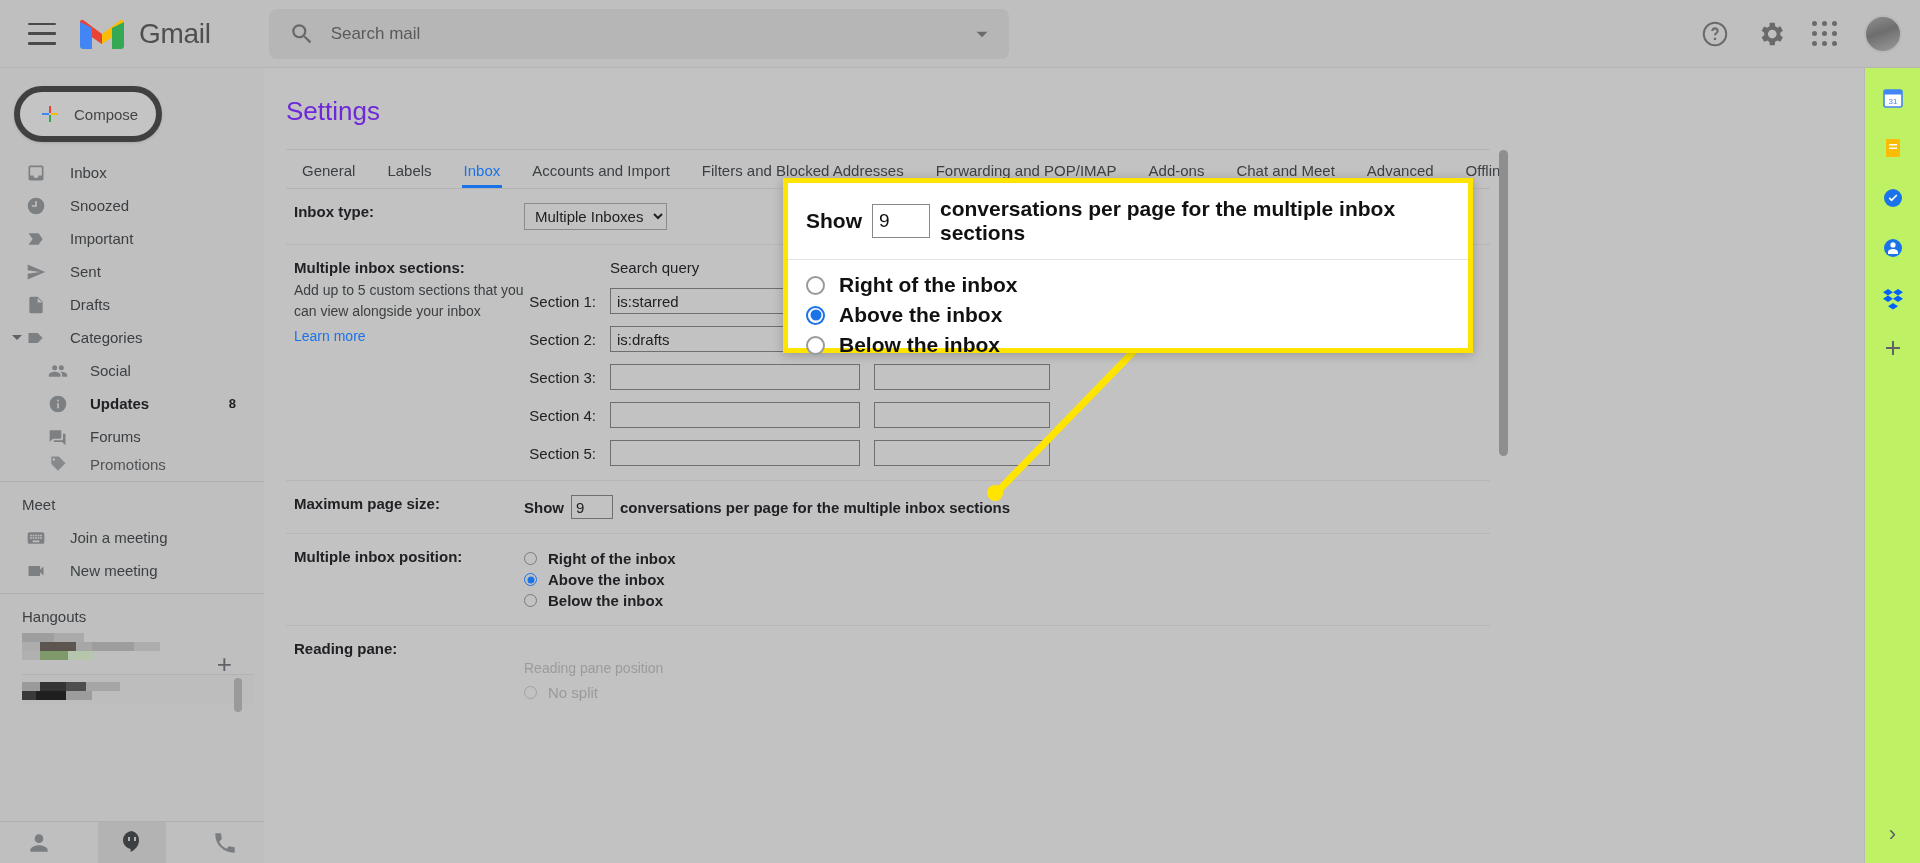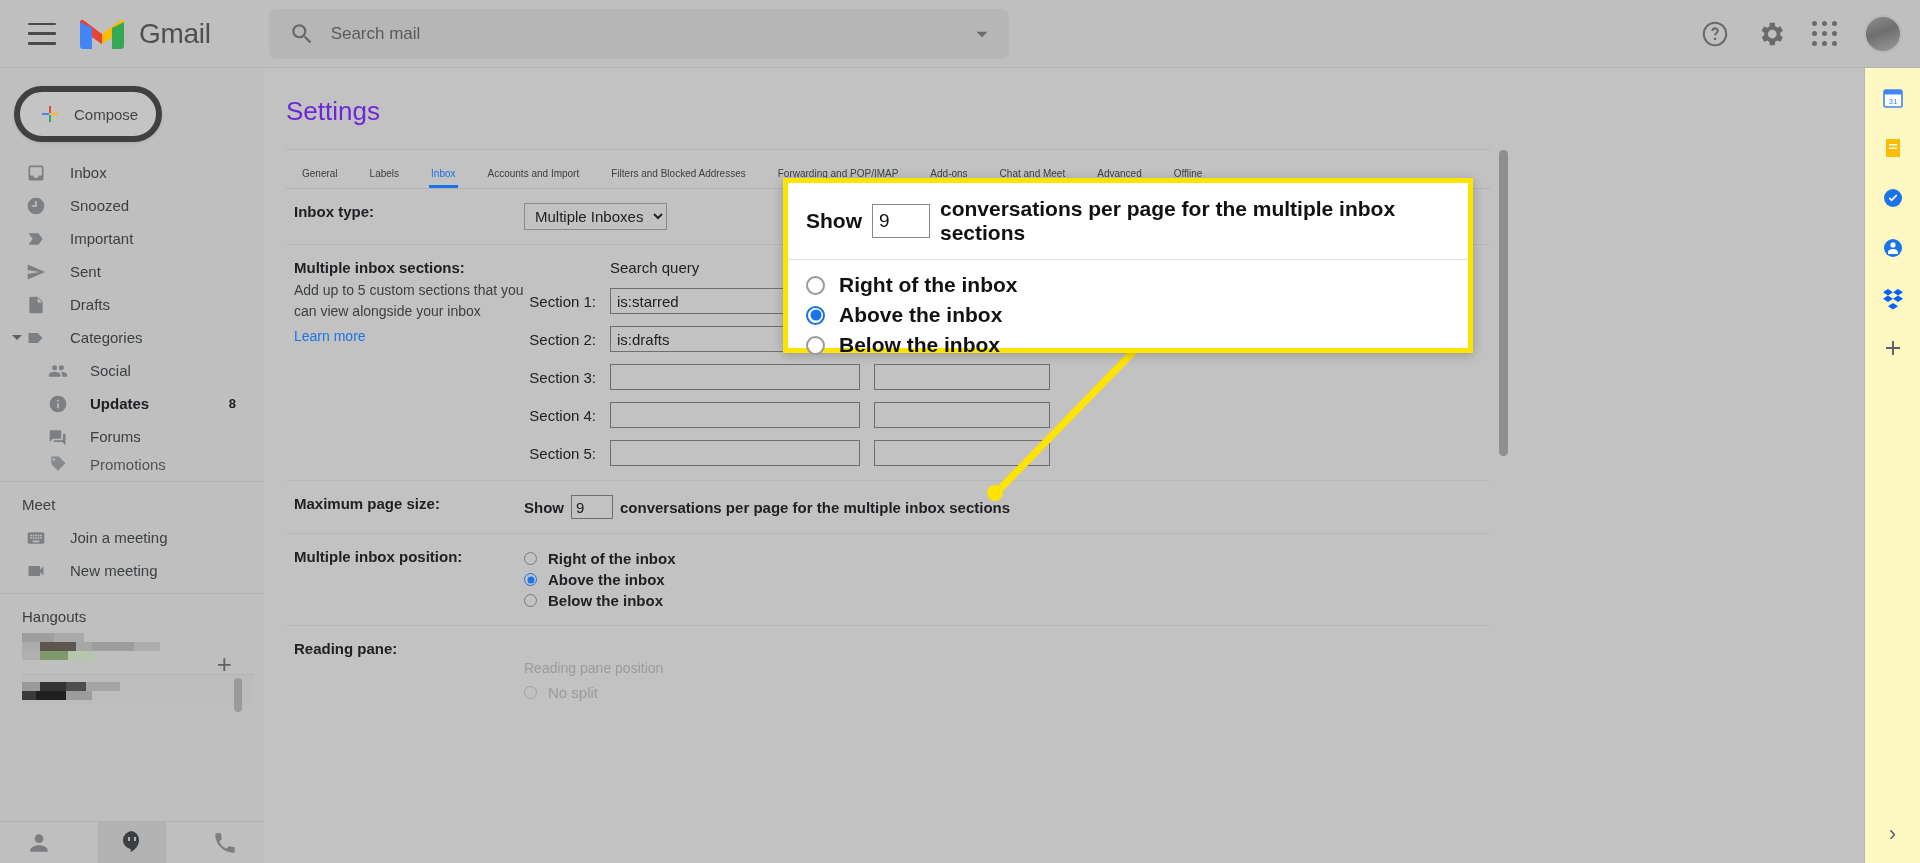--- a/index.html
+++ b/index.html
@@ -114,21 +114,21 @@
   
   .main {
     position: absolute; top: 68px; left: 264px; width: 1248px; height: 795px;
     background: #c2c2c2; overflow: hidden;
   }
   .settings-title { font-size: 26px; color: #6d28d9; padding: 28px 0 0 22px; }
   .title-rule { height: 1px; background: #b4b4b4; margin: 22px 22px 0 22px; }
 
   .tabs { display: flex; align-items: flex-end; padding-left: 22px; height: 38px; gap: 0; }
   .tab {
-    font-size: 10px; color: #3c4043; padding: 0 16px 9px 16px;
+    font-size: 15px; color: #3c4043; padding: 0 16px 9px 16px;
     cursor: pointer; position: relative; white-space: nowrap;
   }
   .tab.active { color: #1a73e8; }
   .tab.active::after {
     content: ""; position: absolute; left: 14px; right: 14px; bottom: 0;
     height: 3px; background: #1a73e8;
   }
   .tabs-rule { height: 1px; background: #b4b4b4; margin: 0 22px; }
 
   .settings-body { padding: 0 22px; position: relative; }
@@ -185,21 +185,21 @@
 
   
   .main-scroll {
     position: absolute; right: 4px; top: 82px; width: 9px; height: 306px;
     background: #8e8e8e; border-radius: 5px;
   }
 
   
   .rail {
     position: absolute; top: 68px; right: 0; width: 56px; height: 795px;
-    background: #fef9c3; border-left: 1px solid #b6b6b6;
+    background: #bef264; border-left: 1px solid #b6b6b6;
     display: flex; flex-direction: column; align-items: center;
     padding-top: 18px; gap: 26px;
   }
   .rail .r-ico { width: 24px; height: 24px; cursor: pointer; }
   .rail-arrow { position: absolute; bottom: 16px; font-size: 22px; color: #5f6368; }
 
   
   .callout {
     position: absolute; left: 783px; top: 178px; width: 690px; height: 175px;
     background: #ffffff; border: 5px solid #ffe400; z-index: 40;

